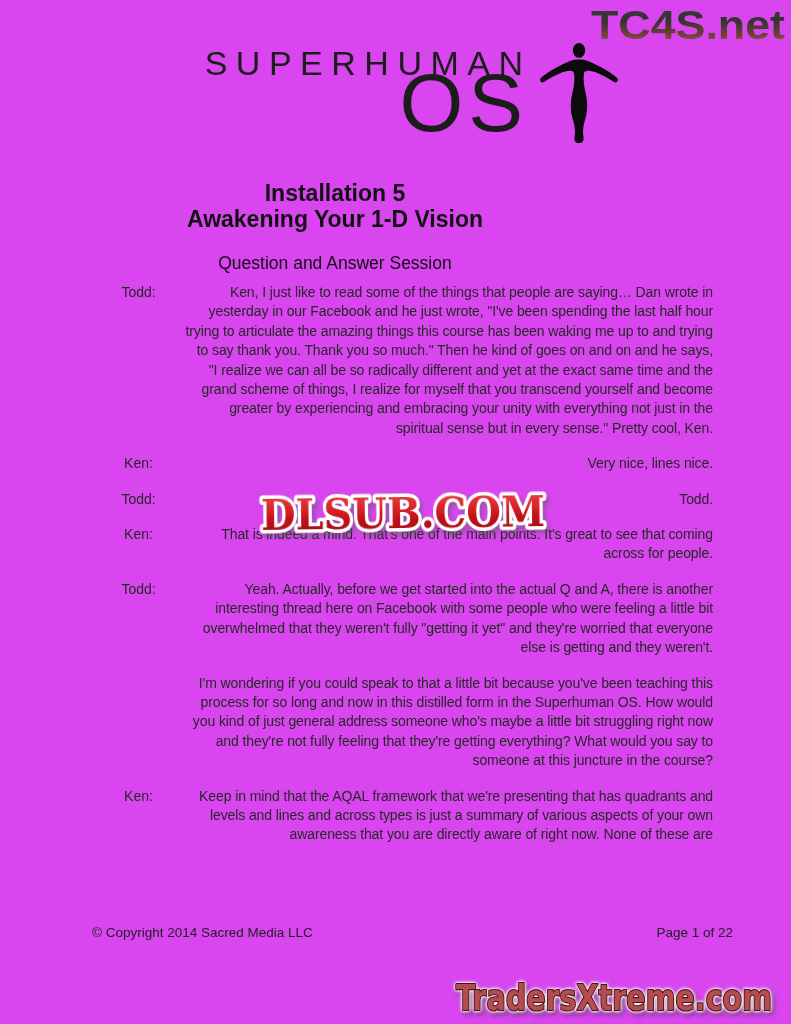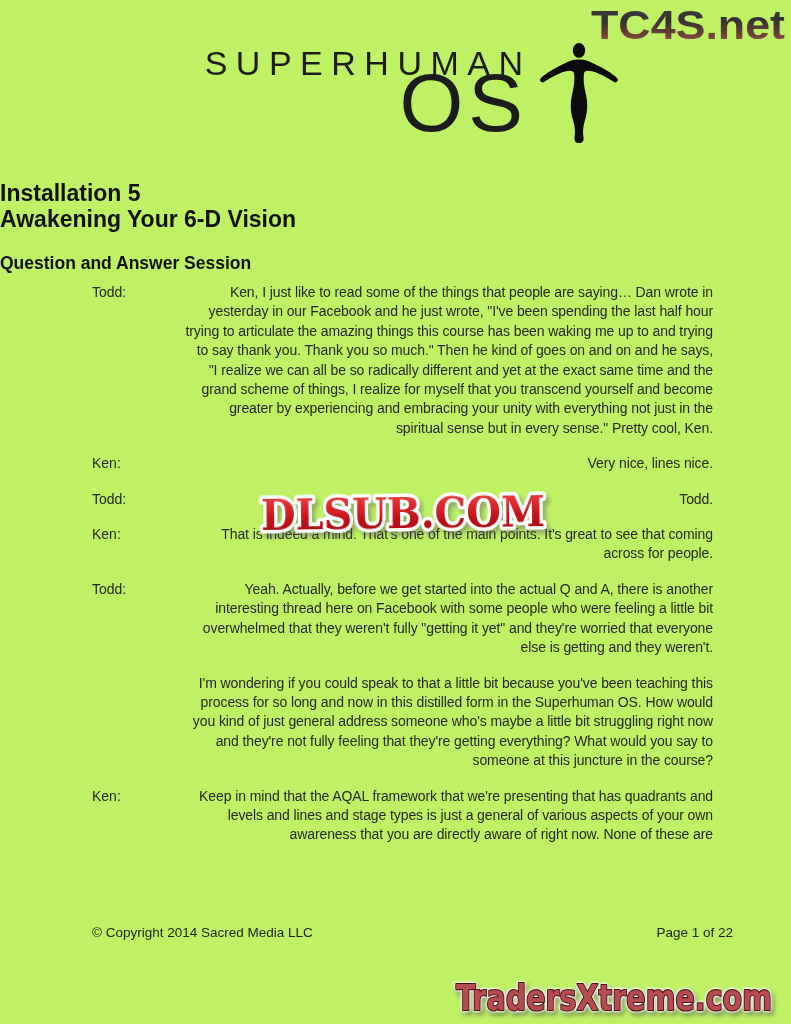--- a/index.html
+++ b/index.html
@@ -1,45 +1,45 @@
 <!DOCTYPE html>
 <html><head>
 <meta charset="utf-8">
 <style>
   html,body{margin:0;padding:0;background:#ffffff;}
   .page{
-    position:relative;width:791px;height:1024px;background:#bef264;overflow:hidden;
+    position:relative;width:791px;height:1024px;background:#d946ef;overflow:hidden;
     font-family:"Liberation Sans",sans-serif;color:#252525;
   }
 
   
   .tc4s{position:absolute;top:2px;right:2px;width:202px;height:46px;}
 
   
   .logo-line1{
     position:absolute;top:44px;right:268px;
     font-size:34px;font-weight:400;color:#1c1c1c;
     letter-spacing:8.5px;margin-right:-8.5px;white-space:nowrap;
   }
   .logo-line2{
     position:absolute;top:64px;right:268px;
     font-size:82px;font-weight:400;color:#1c1c1c;line-height:78px;
     letter-spacing:5px;margin-right:-5px;white-space:nowrap;
   }
   .figure-svg{position:absolute;left:536px;top:43px;width:86px;height:100px;}
 
   
-  .title-block{position:absolute;top:181px;left:0;width:670px;}
+  .title-block{position:absolute;top:181px;left:0;width:670px;text-align:center;}
   .title-line{font-size:23px;line-height:25.5px;font-weight:bold;color:#111;margin:0;}
-  .subtitle{font-size:17.5px;font-weight:bold;color:#111;margin-top:21px;}
+  .subtitle{font-size:17.5px;font-weight:normal;color:#111;margin-top:21px;}
 
   
   .transcript{position:absolute;top:283px;left:92px;width:641px;}
   .t-row{display:flex;margin-bottom:16px;}
-  .t-speaker{flex:0 0 93px;width:93px;font-size:14px;line-height:19.4px;color:#272727;}
+  .t-speaker{flex:0 0 93px;width:93px;font-size:14px;line-height:19.4px;color:#272727;text-align:center;}
   .t-text{width:528px;font-size:14px;line-height:19.4px;color:#272727;letter-spacing:-0.1px;text-align:right;}
 
   
   .dlsub{position:absolute;left:250px;top:485px;width:306px;height:56px;
          filter:drop-shadow(3px 4px 2px rgba(90,90,90,0.45));transform:rotate(-0.8deg);}
 
   
   .footer{position:absolute;left:92px;top:925px;width:641px;display:flex;
           justify-content:space-between;font-size:13.5px;color:#1f1f1f;gap:36px;}
 
@@ -87,21 +87,21 @@
       C46,27.5 49,27 54,28.5
       C61,30.5 69,35 75,39
       C77.5,40.5 80,37.5 78.5,35.5
       C77,33.5 72,30 67,27
       C60,23 52,19 46,17
       C44,16.2 36,16.2 34,17 Z"></path>
   </svg>
 
   <div class="title-block">
     <div class="title-line">Installation 5</div>
-    <div class="title-line">Awakening Your 6-D Vision</div>
+    <div class="title-line">Awakening Your 1-D Vision</div>
     <div class="subtitle">Question and Answer Session</div>
   </div>
 
   <div class="transcript" id="transcript">
       <div class="t-row">
         <div class="t-speaker">Todd:</div>
         <div class="t-text">Ken, I just like to read some of the things that people are saying… Dan wrote in yesterday in our Facebook and he just wrote, "I've been spending the last half hour trying to articulate the amazing things this course has been waking me up to and trying to say thank you. Thank you so much." Then he kind of goes on and on and he says, "I realize we can all be so radically different and yet at the exact same time and the grand scheme of things, I realize for myself that you transcend yourself and become greater by experiencing and embracing your unity with everything not just in the spiritual sense but in every sense." Pretty cool, Ken.</div>
       </div>
       <div class="t-row">
         <div class="t-speaker">Ken:</div>
@@ -118,21 +118,21 @@
       <div class="t-row">
         <div class="t-speaker">Todd:</div>
         <div class="t-text">Yeah. Actually, before we get started into the actual Q and A, there is another interesting thread here on Facebook with some people who were feeling a little bit overwhelmed that they weren't fully "getting it yet" and they're worried that everyone else is getting and they weren't.</div>
       </div>
       <div class="t-row">
         <div class="t-speaker"></div>
         <div class="t-text">I'm wondering if you could speak to that a little bit because you've been teaching this process for so long and now in this distilled form in the Superhuman OS. How would you kind of just general address someone who's maybe a little bit struggling right now and they're not fully feeling that they're getting everything? What would you say to someone at this juncture in the course?</div>
       </div>
       <div class="t-row">
         <div class="t-speaker">Ken:</div>
-        <div class="t-text">Keep in mind that the AQAL framework that we're presenting that has quadrants and levels and lines and stage types is just a general of various aspects of your own awareness that you are directly aware of right now. None of these are</div>
+        <div class="t-text">Keep in mind that the AQAL framework that we're presenting that has quadrants and levels and lines and across types is just a summary of various aspects of your own awareness that you are directly aware of right now. None of these are</div>
       </div>
     </div>
 
   <svg class="dlsub" viewBox="0 0 306 56">
     <defs>
       <linearGradient id="dlgrad" x1="0" y1="0" x2="0" y2="1">
         <stop offset="0%" stop-color="#ef4a4a"></stop>
         <stop offset="45%" stop-color="#d41f25"></stop>
         <stop offset="60%" stop-color="#c01219"></stop>
         <stop offset="100%" stop-color="#9d0a10"></stop>

